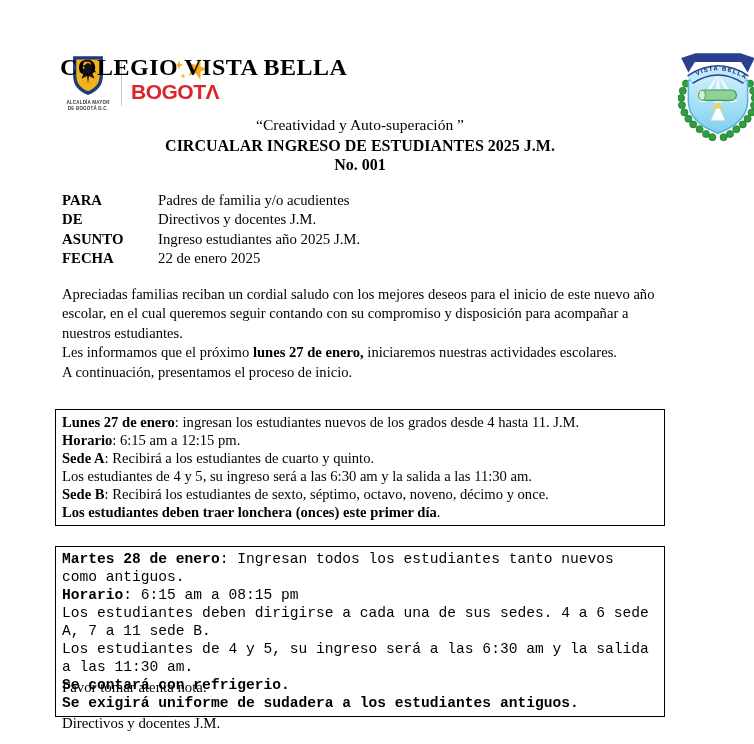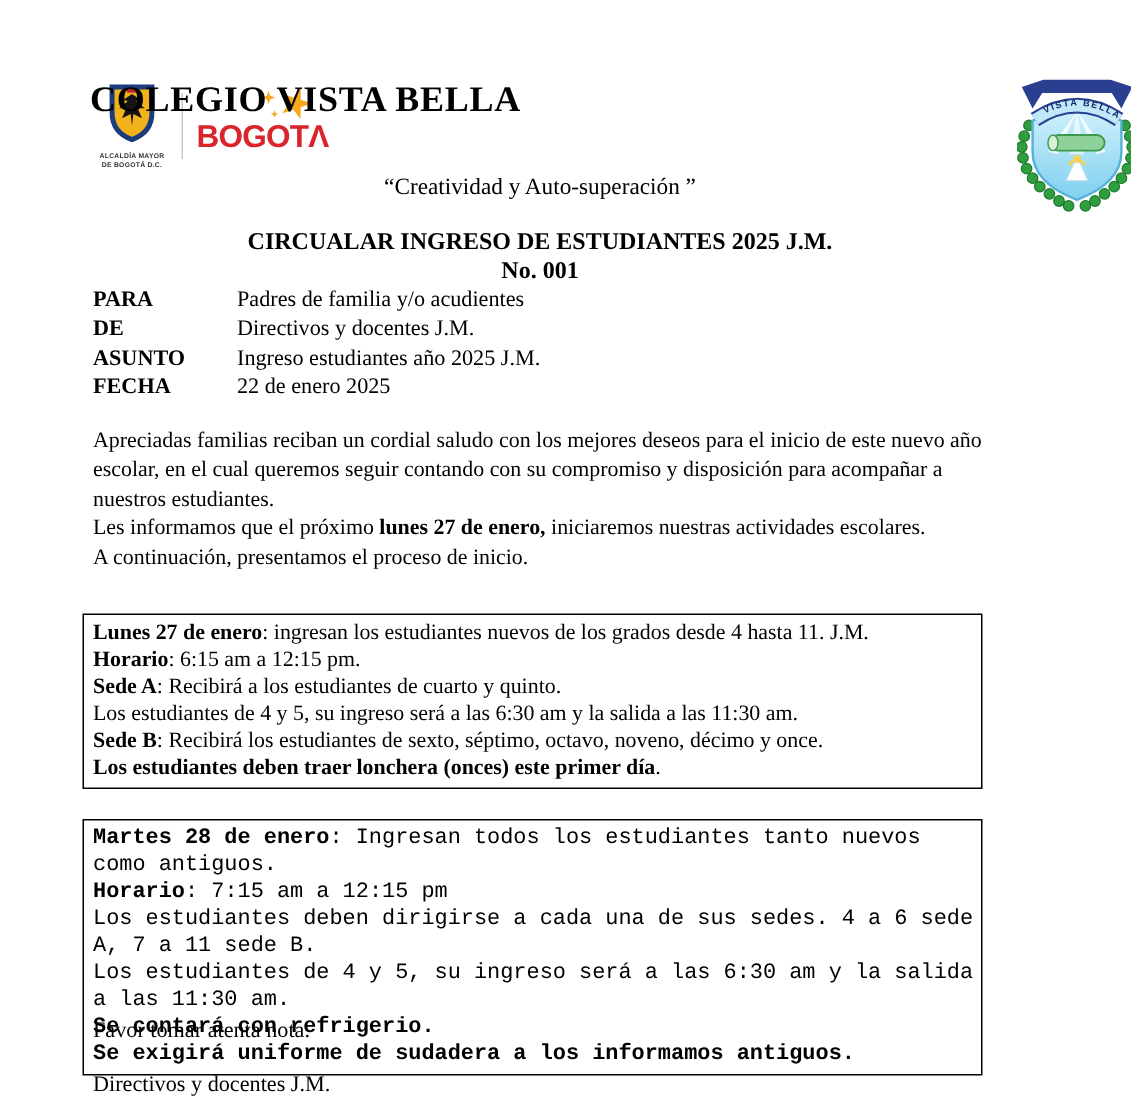--- a/index.html
+++ b/index.html
@@ -16,28 +16,28 @@
   .bogota .stars{position:absolute;left:40px;top:0;}
   .bogota .wordmark{position:absolute;left:4px;top:24px;
     font-family:"Liberation Sans",sans-serif;font-weight:bold;font-size:21px;
     color:#D9252B;letter-spacing:-.5px;white-space:nowrap;}
   .school-name{position:absolute;left:60px;top:54px;width:600px;
     font-size:24px;font-weight:bold;letter-spacing:.5px;}
   .motto{position:absolute;left:60px;top:84px;width:600px;text-align:center;font-size:15.5px;margin-top:32px;}
   .crest{position:absolute;left:678px;top:50px;}
   
   .doc-title{position:absolute;left:60px;top:136px;width:600px;text-align:center;
-    font-weight:bold;font-size:16px;line-height:19px;margin-top:16px;}
+    font-weight:bold;font-size:16px;line-height:19px;}
   .fields{position:absolute;left:62px;top:192px;width:604px;font-size:14.8px;}
   .field-row{display:flex;height:19.3px;align-items:baseline;}
   .field-label{font-weight:bold;width:96px;flex:0 0 96px;}
   .intro{position:absolute;left:62px;top:285px;width:606px;font-size:14.6px;line-height:19.4px;}
   .intro p{margin:0;}
   .notice-box{position:absolute;left:55px;width:591px;border:1px solid #000;
-    padding:3px 1px 4px 6px;font-size:14.6px;line-height:18px;}
+    padding:3px 11px 4px 6px;font-size:14.6px;line-height:18px;}
   #box1{top:409px;}
   #box2{top:546px;font-family:Liberation Mono, monospace;}
   .closing-note{position:absolute;left:62px;top:679px;font-size:14.8px;text-align:center;}
   .signature{position:absolute;left:62px;top:715px;font-size:14.8px;}
   b{font-weight:bold;}
 </style>
 </head>
 <body>
 
 <div id="page">
@@ -165,23 +165,23 @@
     <div class="line"><b>Lunes 27 de enero</b><span>: ingresan los estudiantes nuevos de los grados desde 4 hasta 11. J.M.</span></div>
     <div class="line"><b>Horario</b><span>: 6:15 am a 12:15 pm.</span></div>
     <div class="line"><b>Sede A</b><span>: Recibirá a los estudiantes de cuarto y quinto.</span></div>
     <div class="line"><b></b><span>Los estudiantes de 4 y 5, su ingreso será a las 6:30 am y la salida a las 11:30 am.</span></div>
     <div class="line"><b>Sede B</b><span>: Recibirá los estudiantes de sexto, séptimo, octavo, noveno, décimo y once.</span></div>
     <div class="line"><b>Los estudiantes deben traer lonchera (onces) este primer día</b><span>.</span></div>
   </div>
 
   <div class="notice-box" id="box2">
     <div class="line"><b>Martes 28 de enero</b><span>: Ingresan todos los estudiantes tanto nuevos como antiguos.</span></div>
-    <div class="line"><b>Horario</b><span>: 7:15 am a 12:15 pm</span></div>
+    <div class="line"><b>Horario</b><span>: 6:15 am a 08:15 pm</span></div>
     <div class="line"><b></b><span>Los estudiantes deben dirigirse a cada una de sus sedes. 4 a 6 sede A, 7 a 11 sede B.</span></div>
     <div class="line"><b></b><span>Los estudiantes de 4 y 5, su ingreso será a las 6:30 am y la salida a las 11:30 am.</span></div>
     <div class="line"><b>Se contará con refrigerio.</b><span></span></div>
-    <div class="line"><b>Se exigirá uniforme de sudadera a los informamos antiguos.</b><span></span></div>
+    <div class="line"><b>Se exigirá uniforme de sudadera a los estudiantes antiguos.</b><span></span></div>
   </div>
 
   <div class="closing-note">Favor tomar atenta nota.</div>
   <div class="signature">Directivos y docentes J.M.</div>
 
 </div>
 
 </body></html>

